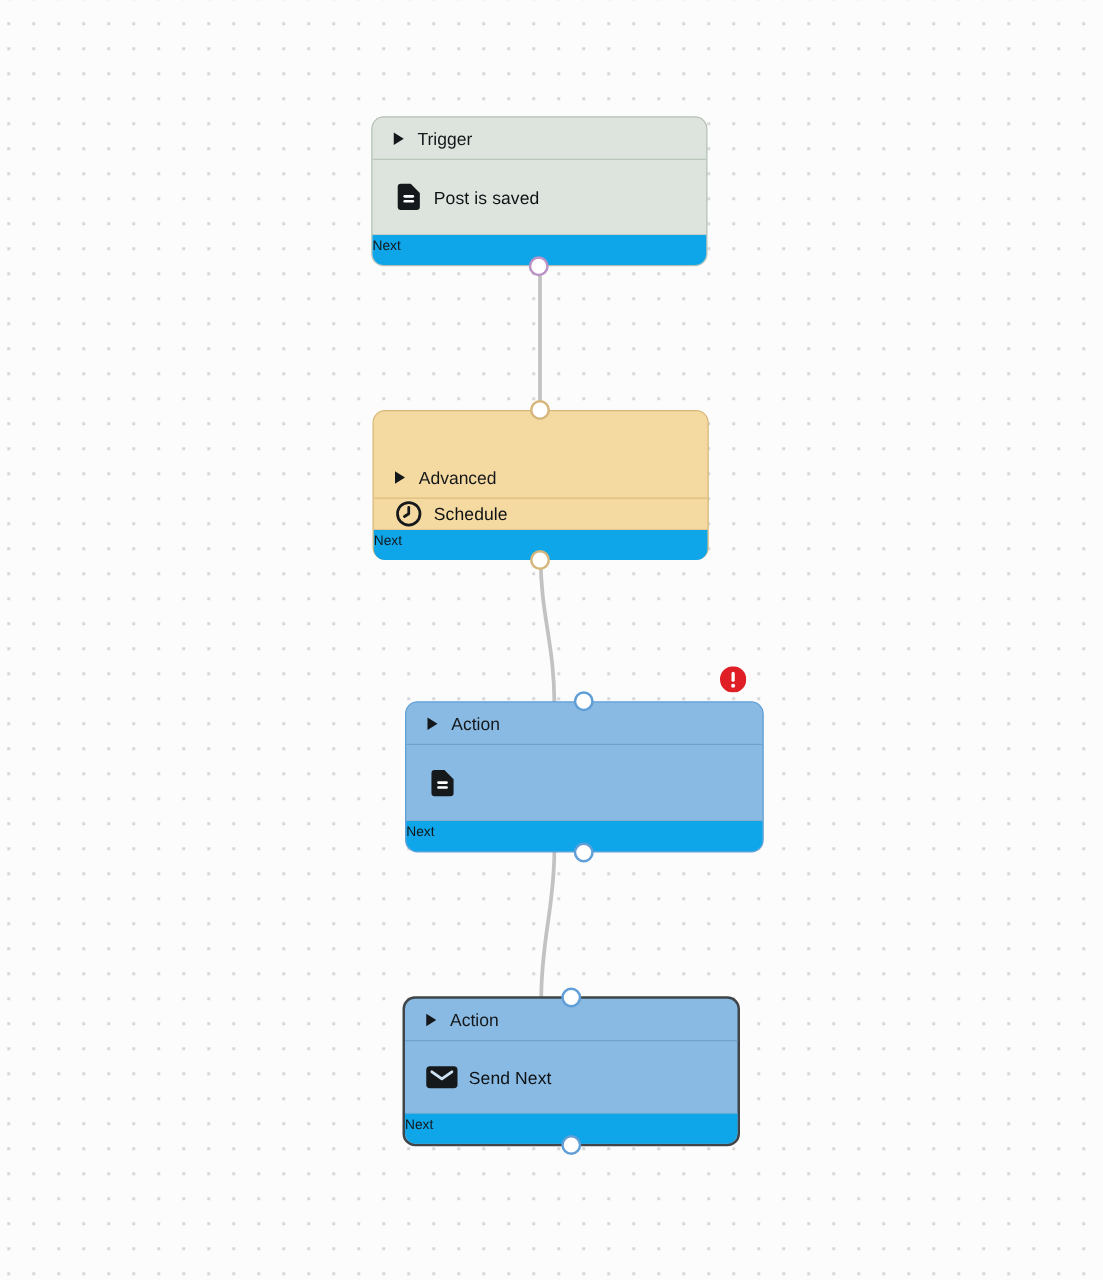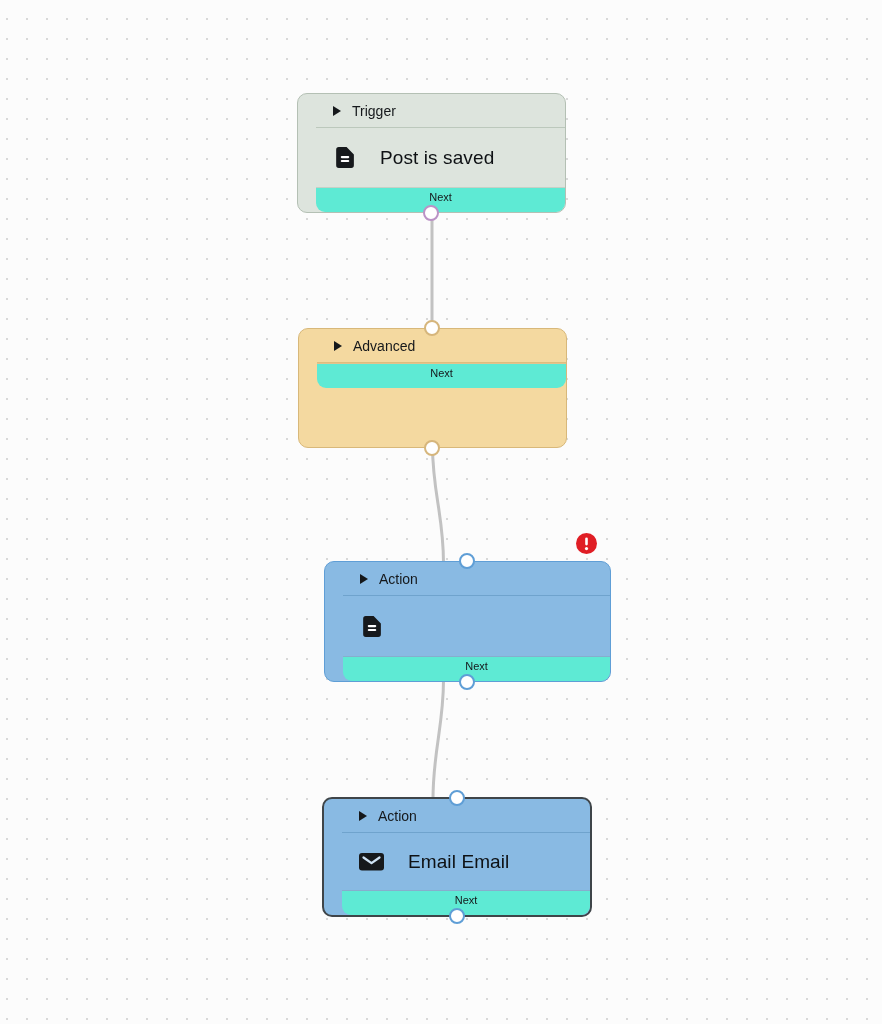--- a/index.html
+++ b/index.html
@@ -16,59 +16,59 @@
     background-position:17px 9px;
     overflow:hidden;
   }
   svg.edges{position:absolute;left:0;top:0;width:882px;height:1024px;pointer-events:none;}
   .edge{fill:none;stroke:#c2c2c2;stroke-width:3;stroke-linecap:round;}
 
   .node{
     position:absolute;
     border-radius:10px;
     box-sizing:border-box;
-    display:flex;flex-direction:column;padding-left:18px;
+    display:flex;flex-direction:column;
   }
   .node-header{
     height:33px;flex:0 0 33px;
     display:flex;align-items:center;
     padding:0 17px;gap:11px;
     font-size:14px;font-weight:500;color:#15181b;
     border-bottom:1px solid rgba(0,0,0,0.14);
     cursor:pointer;
   }
   .disclosure{
     width:0;height:0;display:inline-block;
     border-left:8px solid #15181b;
     border-top:5px solid rgba(0,0,0,0);
     border-bottom:5px solid rgba(0,0,0,0);
   }
   .node-body{
     flex:1 1 auto;
     display:flex;align-items:center;
-    padding:0 16px;gap:23px;
-    font-size:19px;color:#0e1114;letter-spacing:.1px;
+    padding:0 16px;gap:8px;
+    font-size:14px;color:#0e1114;letter-spacing:.1px;
   }
   .node-body .icon{display:flex;align-items:center;}
   .node-footer{
     flex:0 0 25px;height:25px;
-    background:#5eead4;
+    background:#0ea5e9;
     border-top:1px solid rgba(0,0,0,0.12);
     border-radius:0 0 9px 9px;
-    display:flex;align-items:flex-start;justify-content:center;
+    display:flex;align-items:flex-start;
     font-size:11px;font-weight:500;color:#15181b;
     padding-top:3px;box-sizing:border-box;
   }
 
   
   .node.trigger{background:#dde4dd;border:1.5px solid #b4c0b4;}
   .node.trigger .node-header{border-bottom-color:#bcc8bc;}
   .node.trigger .node-footer{border-top-color:#c6d0c6;}
   .node.advanced{background:#f4d9a0;border:1.5px solid #d8b87a;}
-  .node.advanced .node-header{border-bottom-color:#ddbd7f;}
+  .node.advanced .node-header{border-bottom-color:#ddbd7f;margin-top:36px;}
   .node.advanced .node-footer{border-top-color:#e2c habit;}
   .node.advanced .node-footer{border-top-color:#e2c48e;}
   .node.action{background:#89bae3;border:1.5px solid #5f9ed6;margin-left:24px;}
   .node.action .node-header{border-bottom-color:#6fa3cd;}
   .node.action .node-footer{border-top-color:#86aecd;}
   .node.selected{border:2px solid #3f4549;}
 
   
   .port{
     position:absolute;
@@ -120,20 +120,29 @@
       <span>Next</span>
     </div>
     <span class="port port-out purple"></span>
   </div>
 
   <div class="node advanced" style="left:298px;top:328px;width:269px;height:120px">
     <div class="node-header">
       <span class="disclosure"></span>
       <span>Advanced</span>
     </div>
+    <div class="node-body">
+      <span class="icon">
+        <svg width="24" height="24" viewBox="0 0 24 24">
+          <circle cx="12" cy="12" r="9" fill="none" stroke="#16191c" stroke-width="2.2"></circle>
+          <path d="M12 6.8 V12 L8.6 14.2" fill="none" stroke="#16191c" stroke-width="2.2" stroke-linecap="round" stroke-linejoin="round"></path>
+        </svg>
+      </span>
+      <span>Schedule</span>
+    </div>
     <div class="node-footer">
       <span>Next</span>
     </div>
     <span class="port port-in tan"></span>
     <span class="port port-out tan"></span>
   </div>
 
   <div class="node action" style="left:300px;top:561px;width:287px;height:121px">
     <div class="node-header">
       <span class="disclosure"></span>
@@ -167,21 +176,21 @@
       <span class="disclosure"></span>
       <span>Action</span>
     </div>
     <div class="node-body">
       <span class="icon">
         <svg width="27" height="25" viewBox="0 0 27 24">
           <rect x="1" y="3.5" width="25" height="17.5" rx="3" fill="#16191c"></rect>
           <path d="M5.5 8 L13.5 13.6 L21.5 8" fill="none" stroke="#cfe3f4" stroke-width="2.3" stroke-linecap="round" stroke-linejoin="round"></path>
         </svg>
       </span>
-      <span>Email Email</span>
+      <span>Send Next</span>
     </div>
     <div class="node-footer">
       <span>Next</span>
     </div>
     <span class="port port-in blue"></span>
     <span class="port port-out blue"></span>
   </div>
 
 </div>
 

